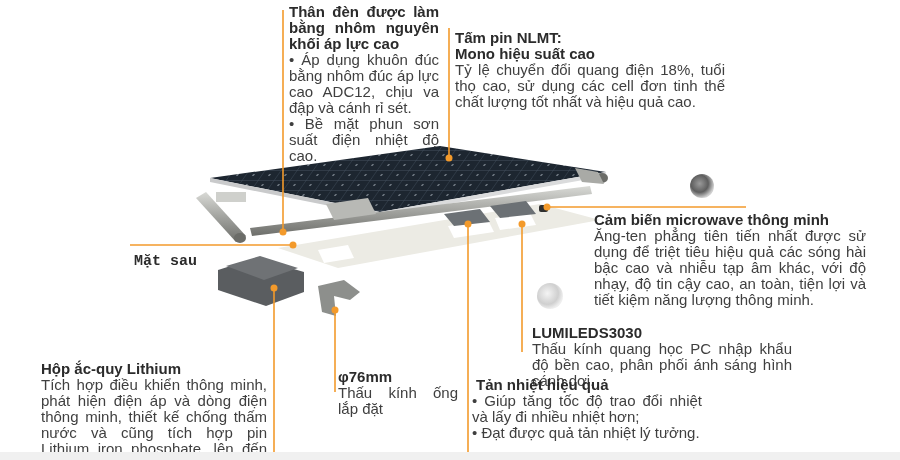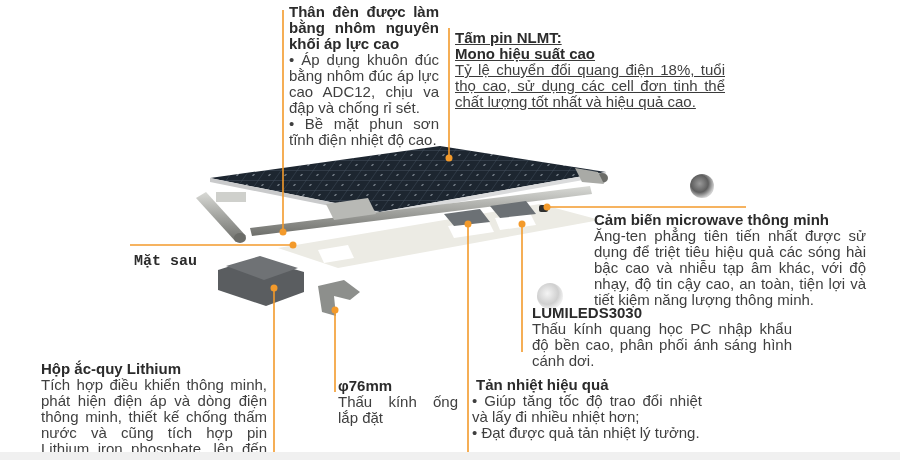--- a/index.html
+++ b/index.html
@@ -98,51 +98,51 @@
     <circle cx="468" cy="224" r="3.5"></circle>
     <circle cx="522" cy="224" r="3.5"></circle>
     <circle cx="274" cy="288" r="3.5"></circle>
     <circle cx="335" cy="310" r="3.5"></circle>
   </g>
 </svg>
 
 <div class="label" style="left:289px; top:4px; width:150px;">
   <div class="title" style="text-align:justify;">Thân đèn được làm bằng nhôm nguyên khối áp lực cao</div>
   <div class="body">
-    <span class="bullet">• Áp dụng khuôn đúc bằng nhôm đúc áp lực cao ADC12, chịu va đập và chống rỉ sét.</span>
-    <span class="bullet">• Bề mặt phun sơn tĩnh điện nhiệt độ cao.</span>
+    <span class="bullet">• Áp dụng khuôn đúc bằng nhôm đúc áp lực cao ADC12, chịu va đập và cánh rỉ sét.</span>
+    <span class="bullet">• Bề mặt phun sơn suất điện nhiệt độ cao.</span>
   </div>
 </div>
 
-<div class="label" style="left:455px; top:30px; width:270px;text-decoration:underline;">
+<div class="label" style="left:455px; top:30px; width:270px;">
   <div class="title">Tấm pin NLMT:</div>
   <div class="title">Mono hiệu suất cao</div>
   <div class="body">Tỷ lệ chuyển đổi quang điện 18%, tuổi thọ cao, sử dụng các cell đơn tinh thể chất lượng tốt nhất và hiệu quả cao.</div>
 </div>
 
 <div class="label" style="left:134px; top:254px;font-family:Liberation Mono, monospace;">
   <div class="title">Mặt sau</div>
 </div>
 
 <div class="label" style="left:594px; top:212px; width:272px;">
   <div class="title">Cảm biến microwave thông minh</div>
   <div class="body">Ăng-ten phẳng tiên tiến nhất được sử dụng để triệt tiêu hiệu quả các sóng hài bậc cao và nhiễu tạp âm khác, với độ nhạy, độ tin cậy cao, an toàn, tiện lợi và tiết kiệm năng lượng thông minh.</div>
 </div>
 
-<div class="label" style="left:532px; top:305px; width:260px;">
+<div class="label" style="left:532px; top:325px; width:260px;">
   <div class="title">LUMILEDS3030</div>
   <div class="body">Thấu kính quang học PC nhập khẩu độ bền cao, phân phối ánh sáng hình cánh dơi.</div>
 </div>
 
 <div class="label" style="left:41px; top:361px; width:226px;">
   <div class="title">Hộp ắc-quy Lithium</div>
   <div class="body">Tích hợp điều khiển thông minh, phát hiện điện áp và dòng điện thông minh, thiết kế chống thấm nước và cũng tích hợp pin Lithium iron phosphate, lên đến 2000 chu kỳ xả sâu, an toàn, đáng tin cậy, không cháy và không nổ.</div>
 </div>
 
-<div class="label" style="left:338px; top:378px; width:120px;">
+<div class="label" style="left:338px; top:369px; width:120px;">
   <div class="title">φ76mm</div>
   <div class="body">Thấu kính ống lắp đặt</div>
 </div>
 
 <div class="label" style="left:472px; top:377px; width:230px;">
   <div class="title" style="margin-left:4px;">Tản nhiệt hiệu quả</div>
   <div class="body">
     <span class="bullet">• Giúp tăng tốc độ trao đổi nhiệt và lấy đi nhiều nhiệt hơn;</span>
     <span class="bullet">• Đạt được quả tản nhiệt lý tưởng.</span>
   </div>

